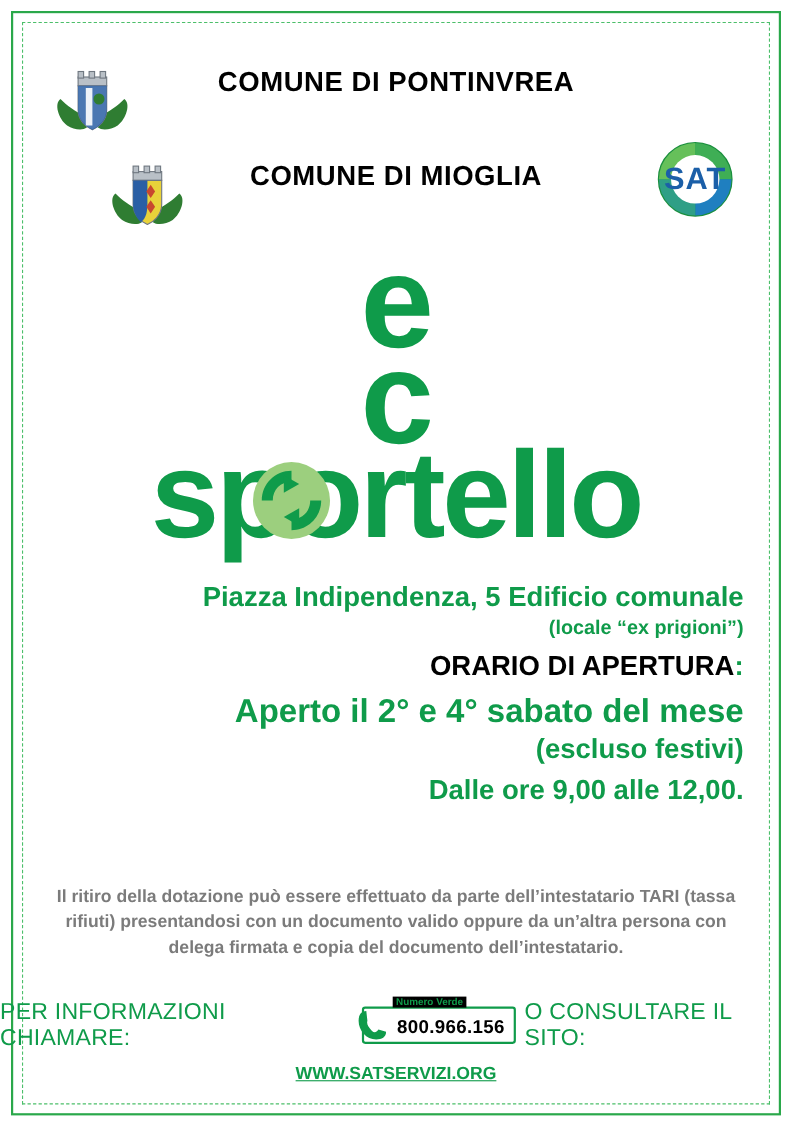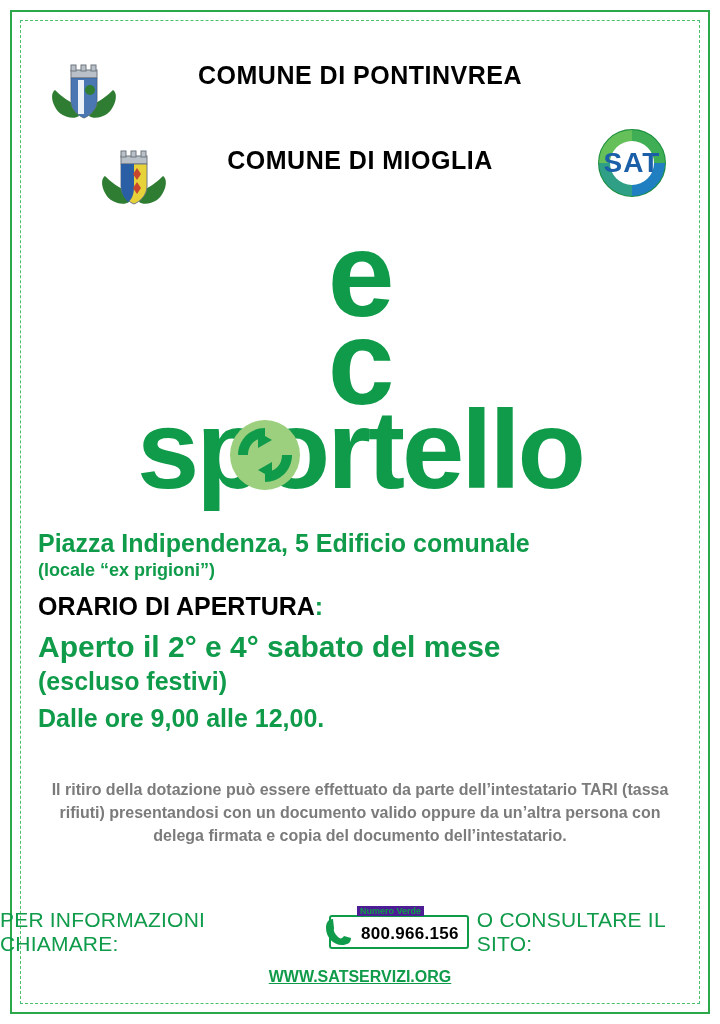--- a/index.html
+++ b/index.html
@@ -145,24 +145,24 @@
     position: absolute;
     left: 228px;
     top: 190px;
     width: 74px;
     height: 74px;
   }
 
   
   .info {
     position: absolute;
-    left: 38px;
+    left: 16px;
     top: 528px;
     width: 660px;
-    text-align: left;
+    text-align: right;
   }
   .addr1 {
     font-size: 25px;
     font-weight: bold;
     color: #0f9b4a;
     line-height: 1.25;
     margin: 0;
   }
   .addr2 {
     font-size: 18px;
@@ -197,21 +197,21 @@
     font-size: 25px;
     font-weight: bold;
     color: #0f9b4a;
     margin: 6px 0 0 0;
     line-height: 1.25;
   }
 
   .note {
     position: absolute;
     left: 40px;
-    top: 778px;
+    top: 804px;
     width: 640px;
     text-align: center;
     font-size: 16px;
     font-weight: bold;
     color: #7b7b7b;
     line-height: 1.45;
   }
 
   
   .footer {
@@ -249,21 +249,21 @@
     width: 34px;
     height: 34px;
   }
   .green-number .nv-label {
     position: absolute;
     left: 26px;
     top: -11px;
     font-size: 9px;
     font-weight: bold;
     color: #0f9b4a;
-    background: #4c1d95;
+    background: #000000;
     padding: 0 3px;
     white-space: nowrap;
   }
   .green-number .nv-digits {
     font-size: 17px;
     font-weight: bold;
     color: #000000;
     letter-spacing: 0.3px;
     margin-top: 3px;
   }

